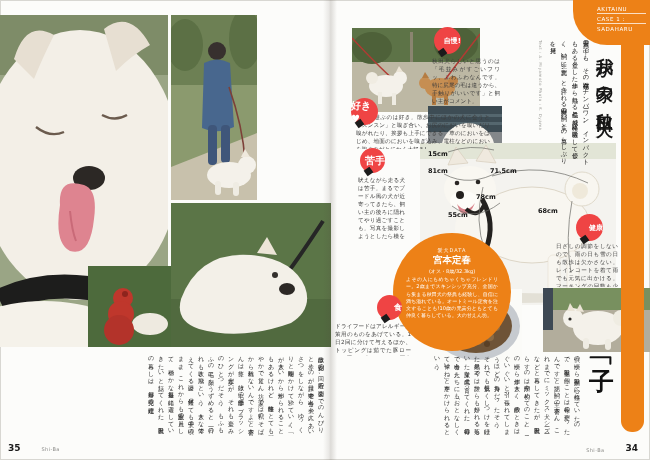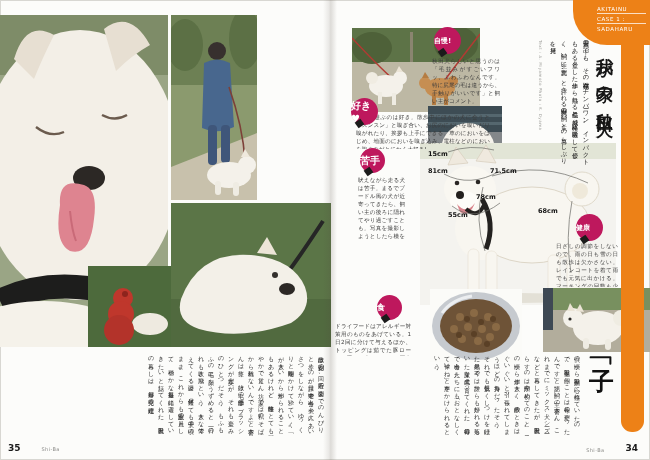--- a/index.html
+++ b/index.html
@@ -2,22 +2,22 @@
 <html><head>
 <meta charset="utf-8">
 <style>
   html,body{margin:0;padding:0;background:#e9e9e5;}
   #spread{position:relative;width:650px;height:460px;background:#fcfcfa;overflow:hidden;
     font-family:"DejaVu Sans","Liberation Sans",sans-serif;box-shadow:inset 0 0 0 1px #d8d7d2;}
   .fold{position:absolute;left:323px;top:0;width:14px;height:460px;z-index:5;
     background:linear-gradient(90deg,rgba(0,0,0,0),rgba(80,70,60,.10) 40%,rgba(80,70,60,.18) 55%,rgba(0,0,0,0));}
   .photo{position:absolute;overflow:hidden;background:#cfcfc8;z-index:1;}
   .photo svg{display:block;}
-  .badge{position:absolute;background:#be185d;color:#fff;border-radius:50%;z-index:6;
-    display:flex;align-items:center;justify-content:flex-start;font-weight:bold;}
+  .badge{position:absolute;background:#ef4444;color:#fff;border-radius:50%;z-index:6;
+    display:flex;align-items:center;justify-content:flex-end;font-weight:bold;}
   .badge::after{content:"";position:absolute;width:7px;height:7px;background:#1b1b1b;
     bottom:-2px;left:5px;transform:rotate(55deg);}
   .txt{position:absolute;font-size:5.6px;line-height:1.42;color:#3c3c3c;text-align:justify;
     overflow:hidden;z-index:4;}
   .v{writing-mode:vertical-rl;text-orientation:mixed;}
   #corner-tag{position:absolute;left:573px;top:0;width:77px;height:45px;background:#ed8117;
     border-bottom-left-radius:34px;z-index:6;color:#fff;font-size:5.5px;letter-spacing:.6px;
     padding:4px 4px 0 24px;box-sizing:border-box;}
   #corner-tag .tagline{border-bottom:1px solid rgba(255,255,255,.75);padding:1.5px 0;}
   #corner-tag .tagline:last-child{border-bottom:none;}
@@ -193,20 +193,26 @@
       <path class="mline" d="M152 58 Q145 95 151 130"></path>
       <text class="mlabel" x="8" y="13">15cm</text>
       <text class="mlabel" x="8" y="30">81cm</text>
       <text class="mlabel" x="28" y="74">55cm</text>
       <text class="mlabel" x="70" y="30">71.5cm</text>
       <text class="mlabel" x="56" y="56">78cm</text>
       <text class="mlabel" x="118" y="70">68cm</text>
     </svg>
   </div>
 
+  <div id="profile-circle">
+    <div id="profile-header">愛犬DATA</div>
+    <div id="profile-name">宮本定春</div>
+    <div id="profile-spec">(オス・8歳/32.3kg)</div>
+    <div id="profile-text">よその人にもめちゃくちゃフレンドリー。2歳までスキンシップ充分、全国から集まる秋田犬の祭典も経験し、自信に満ち溢れている。オートミール定食を注文することも!10歳の兄貴分ともとても仲良く暮らしている。大の甘えん坊。</div>
+  </div>
 
   <div class="badge" style="left:576px;top:214px;width:27px;height:27px;font-size:7px;">
     <span>健康</span>
   </div>
   <div class="txt" style="left:556px;top:243px;width:62px;height:44px;">日ざしの調節をしないので、雨の日も雪の日も散歩は欠かさない。レインコートを着て雨でも元気に出かける。マーキングの回数も少なめで健康そのもの。「ドッグランでも〝ワン友〟がすぐできるんです」と飼い主さん。</div>
 
   <div class="photo" style="left:543px;top:288px;width:107px;height:64px;">
     <svg width="107" height="64" viewBox="0 0 107 64">
       <rect width="107" height="64" fill="#b2ad9c"></rect>
       <rect width="107" height="22" fill="#78905f"></rect>

